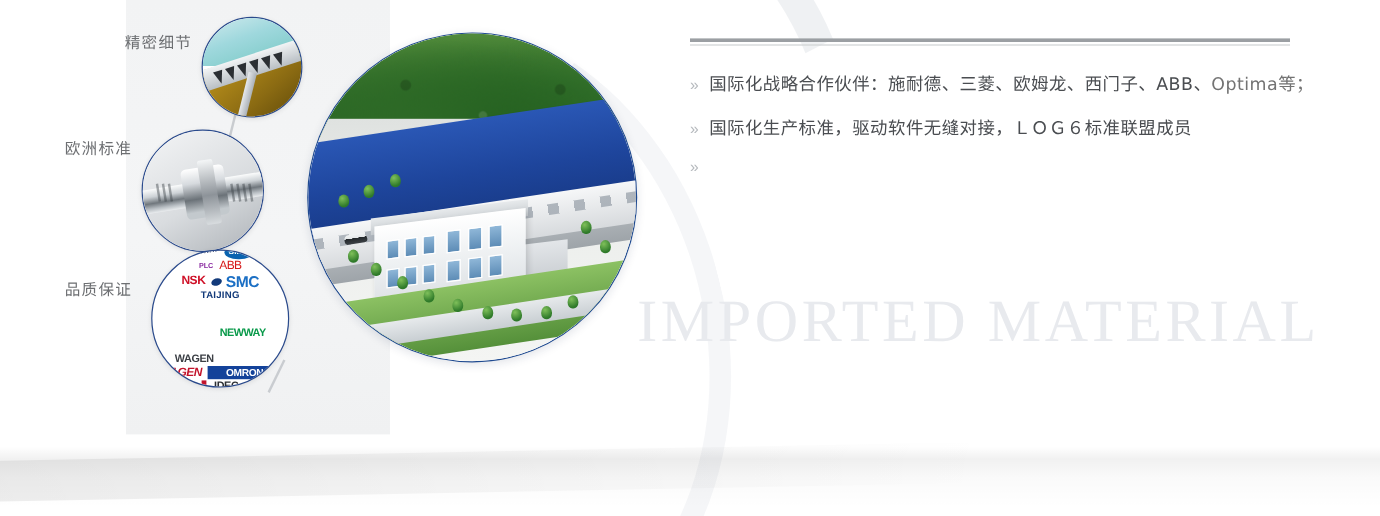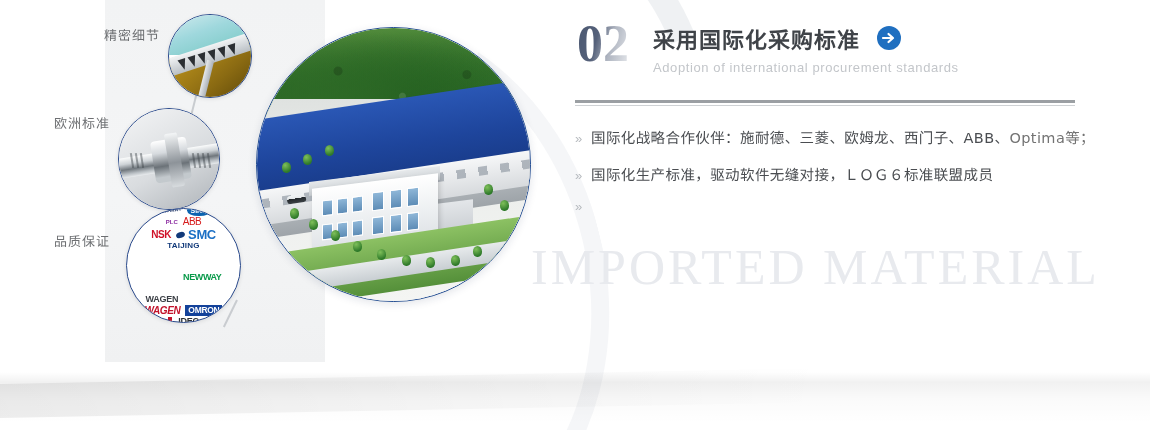--- a/index.html
+++ b/index.html
@@ -156,21 +156,21 @@
   .bl-siko { font-size:7px; color:#ffffff; background:#0a63b0; border-radius:50%; padding:2px 3px; font-weight:900; }
   .bl-plc { font-size:6px; color:#8a2aa0; font-weight:700; }
   .bl-abb { font-size:10px; color:#d61a1a; font-weight:400; letter-spacing:-.5px; }
   .bl-nsk { font-size:10px; color:#cf1128; font-weight:900; letter-spacing:-.4px; }
   .bl-smc { font-size:13px; color:#1b6fc4; font-weight:900; letter-spacing:-.4px; }
   .smc-dot { display:inline-block;width:9px;height:6px;background:#123a7a;border-radius:50%;transform:rotate(-18deg);margin-right:-2px;}
   .bl-taijing { font-size:8px; color:#123a7a; font-weight:700; letter-spacing:.2px; }
   .bl-wagen { font-size:9px; color:#3b3f45; font-weight:900; letter-spacing:-.3px;margin-top:44px; }
   .bl-siemens { font-size:9px; color:#089949; font-weight:900; letter-spacing:-.4px; }
   .bl-abba { font-size:10px; color:#c2132b; font-weight:900; font-style:italic; letter-spacing:-.4px; }
-  .bl-omron { font-size:8.5px; color:#ffffff; background:#13429a; font-weight:900; padding:1px 3px; letter-spacing:-.3px; }
+  .bl-omron { font-size:8.5px; color:#ffffff; background:#13429a; font-weight:900; padding:1px 15px; letter-spacing:-.3px; }
   .bl-idec { font-size:9px; color:#2b2f33; font-weight:900; letter-spacing:-.3px; }
   .idec-bar { display:inline-block;width:4px;height:9px;background:#c2132b;margin-right:1px;vertical-align:-1px;}
 
   
   #bubble-factory {
     position: absolute;
     left: 256px; top: 27px;
     width: 273px; height: 273px;
     border-radius: 50%;
     border: 1.6px solid #1f4a90;
@@ -510,34 +510,20 @@
 
         <div class="fb-car"></div>
       </div>
     </div>
   </div>
 
   <div id="watermark">IMPORTED  MATERIAL</div>
 
   <div id="right">
 
-    <div class="head-row">
-      <div id="big-number">02</div>
-
-      <div id="title-block">
-        <span id="cn-title">采用国际化采购标准</span>
-        <span id="arrow-icon">
-          <svg viewBox="0 0 26 26" width="26" height="26" aria-hidden="true">
-            <circle cx="13" cy="13" r="12" fill="#1f6fc0"></circle>
-            <path d="M7 13 h9 M12.5 9 l4.5 4 l-4.5 4" fill="none" stroke="#ffffff" stroke-width="2.2" stroke-linecap="round" stroke-linejoin="round"></path>
-          </svg>
-        </span>
-        <div id="en-title">Adoption of international procurement standards</div>
-      </div>
-    </div>
 
     <div id="divider">
       <div class="d1"></div>
       <div class="d2"></div>
     </div>
 
     <div id="bullets">
       <div class="bullet-row">
         <span class="bullet-mark">»</span>
         <span class="bullet-text"><span>国际化战略合作伙伴：施耐德、三菱、欧姆龙、西门子、ABB、</span><span class="hl">Optima等；</span></span>

